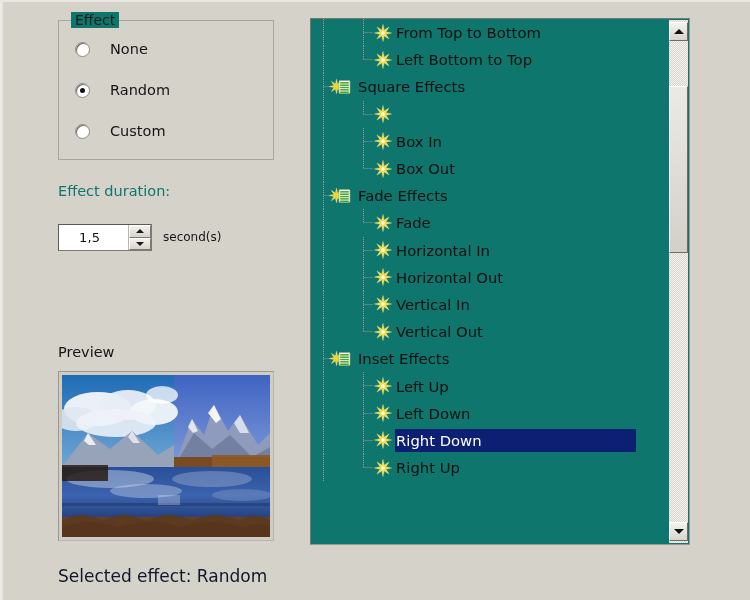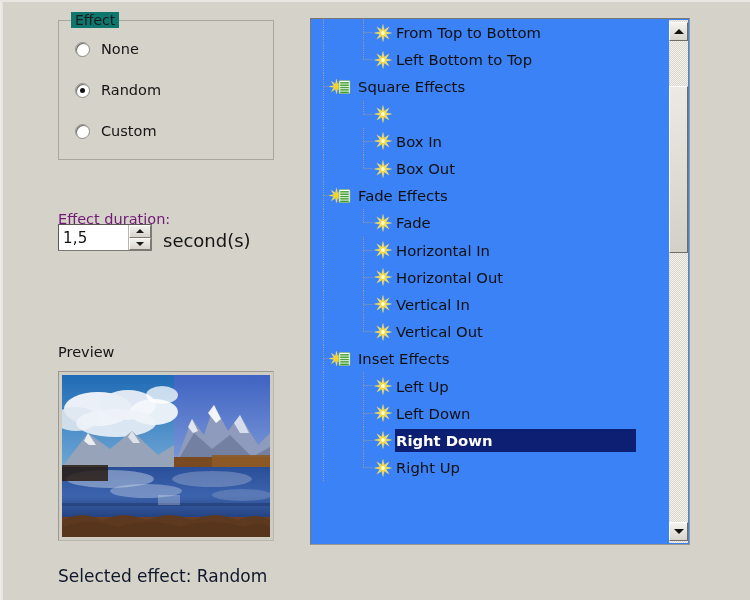--- a/index.html
+++ b/index.html
@@ -70,50 +70,50 @@
   }
   .radio-mark.checked::after {
     content: "";
     position: absolute;
     left: 4px; top: 4px;
     width: 5px; height: 5px;
     border-radius: 50%;
     background: #111111;
   }
   .radio-label {
-    margin-left: 11px;
+    margin-left: 20px;
     font-size: 14.5px;
     color: #151515;
     white-space: nowrap;
   }
 
   
   .duration-label {
     position: absolute;
-    left: 58px; top: 211px;
+    left: 58px; top: 183px;
     font-size: 14.5px;
-    color: #701a75;
+    color: #0f766e;
     white-space: nowrap;
   }
   .spin-wrap {
     position: absolute;
     left: 58px; top: 224px;
     width: 94px; height: 27px;
     background: #ffffff;
     border: 1px solid #7d7a73;
     border-top-color: #5d5a54;
     border-left-color: #5d5a54;
     display: flex;
     align-items: stretch;
   }
   .spin-input {
     flex: 1 1 auto;
-    font-size: 15px;
+    font-size: 13px;
     color: #111111;
-    padding-left: 4px;
+    padding-left: 20px;
     display: flex;
     align-items: center;
     background: #ffffff;
     letter-spacing: 0.2px;
   }
   .spin-btns {
     flex: 0 0 auto;
     width: 23px;
     display: flex;
     flex-direction: column;
@@ -137,21 +137,21 @@
   }
   .spin-btn .tri-dn {
     width: 0; height: 0;
     border-left: 4px solid transparent;
     border-right: 4px solid transparent;
     border-top: 4px solid #1a1a1a;
   }
   .seconds-label {
     position: absolute;
     left: 163px; top: 230px;
-    font-size: 18px;
+    font-size: 12px;
     color: #151515;
     white-space: nowrap;
   }
 
   
   .preview-label {
     position: absolute;
     left: 58px; top: 344px;
     font-size: 14.5px;
     color: #151515;
@@ -178,21 +178,21 @@
     font-size: 17px;
     color: #0f172a;
     white-space: nowrap;
   }
 
   
   .tree-panel {
     position: absolute;
     left: 310px; top: 18px;
     width: 380px; height: 527px;
-    background: #3b82f6;
+    background: #0f766e;
     border: 1px solid #9a978f;
     border-top-color: #7a7770;
     border-left-color: #7a7770;
     overflow: hidden;
   }
   .tree-scroll {
     position: absolute;
     left: 0; top: 0;
     width: 360px; height: 100%;
     overflow: hidden;
@@ -212,21 +212,20 @@
   }
   .tree-label {
     font-size: 14.8px;
     color: #101010;
     line-height: 27px;
     padding: 0 4px 0 3px;
   }
   .tree-row.selected .tree-label {
     background: #0d1f72;
     color: #ffffff;
-    font-weight: bold;
   }
   .tree-row.selected .sel-fill {
     position: absolute;
     top: 2px; height: 23px;
     background: #0d1f72;
     z-index: 0;
   }
   .tree-row.selected .tree-label {
     position: relative;
     z-index: 1;

